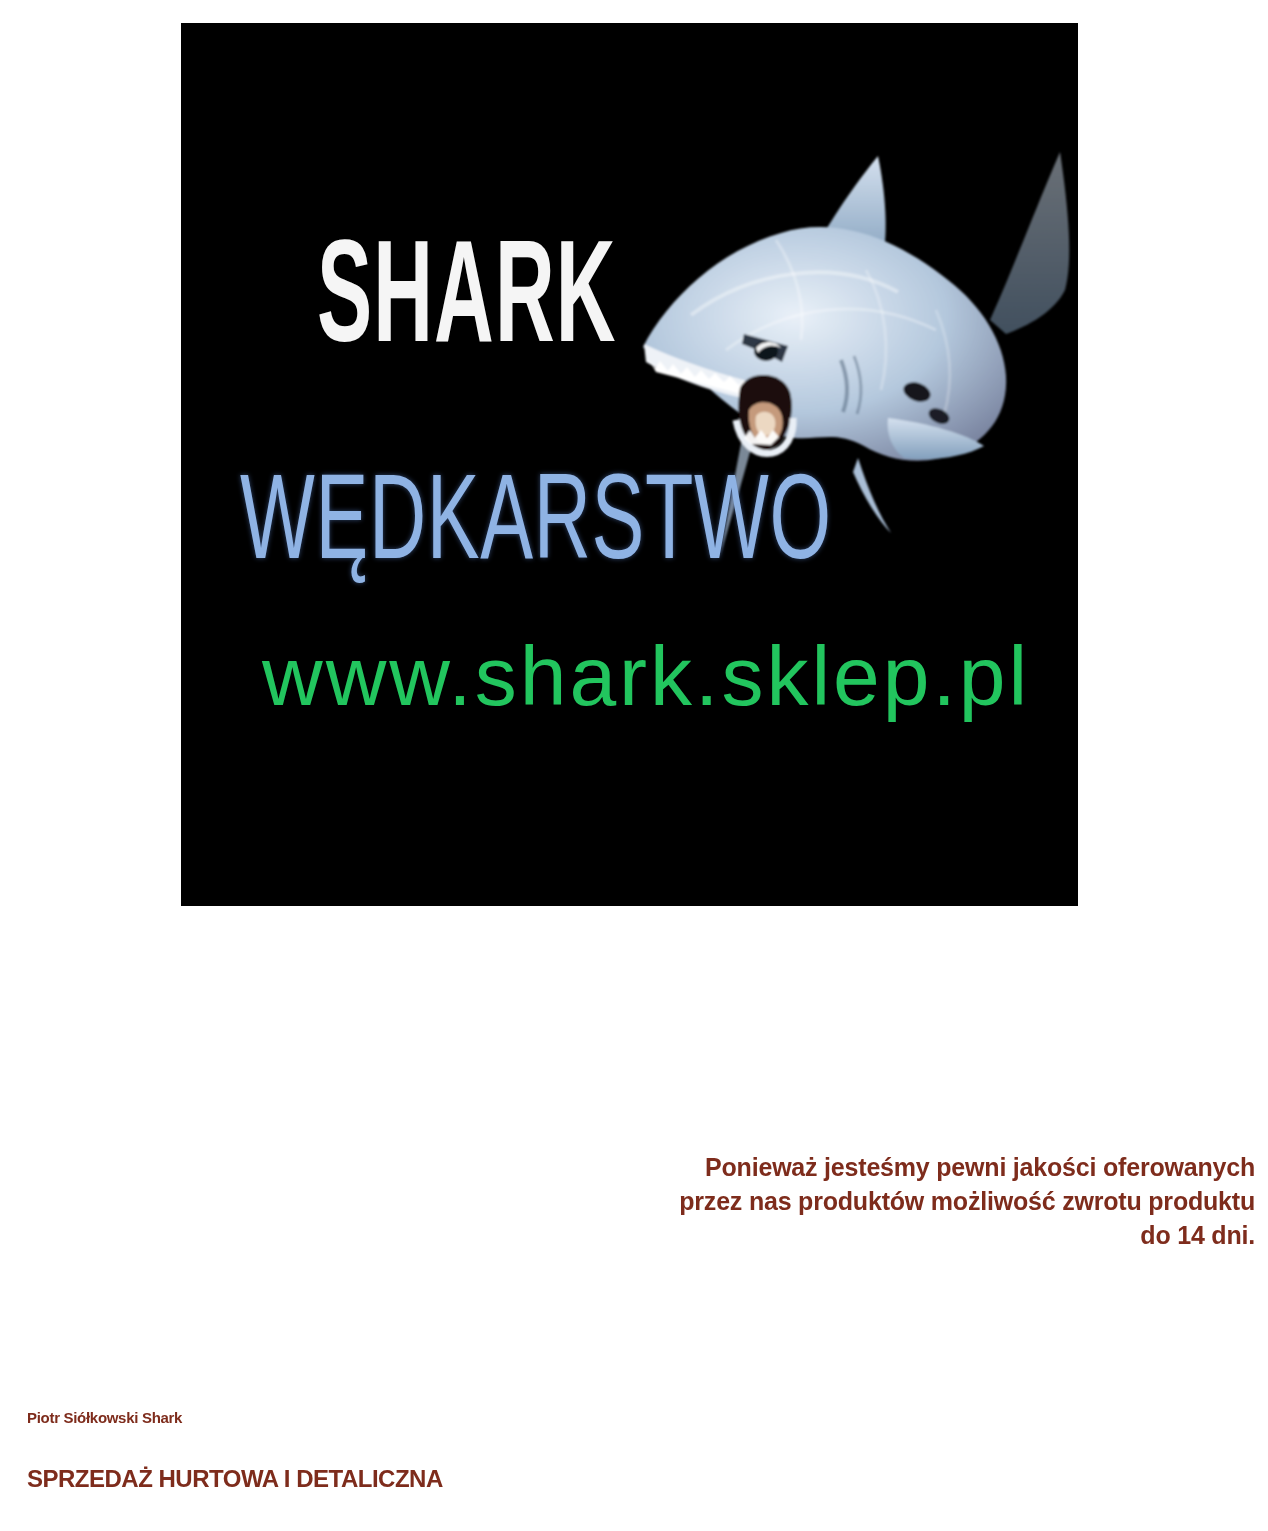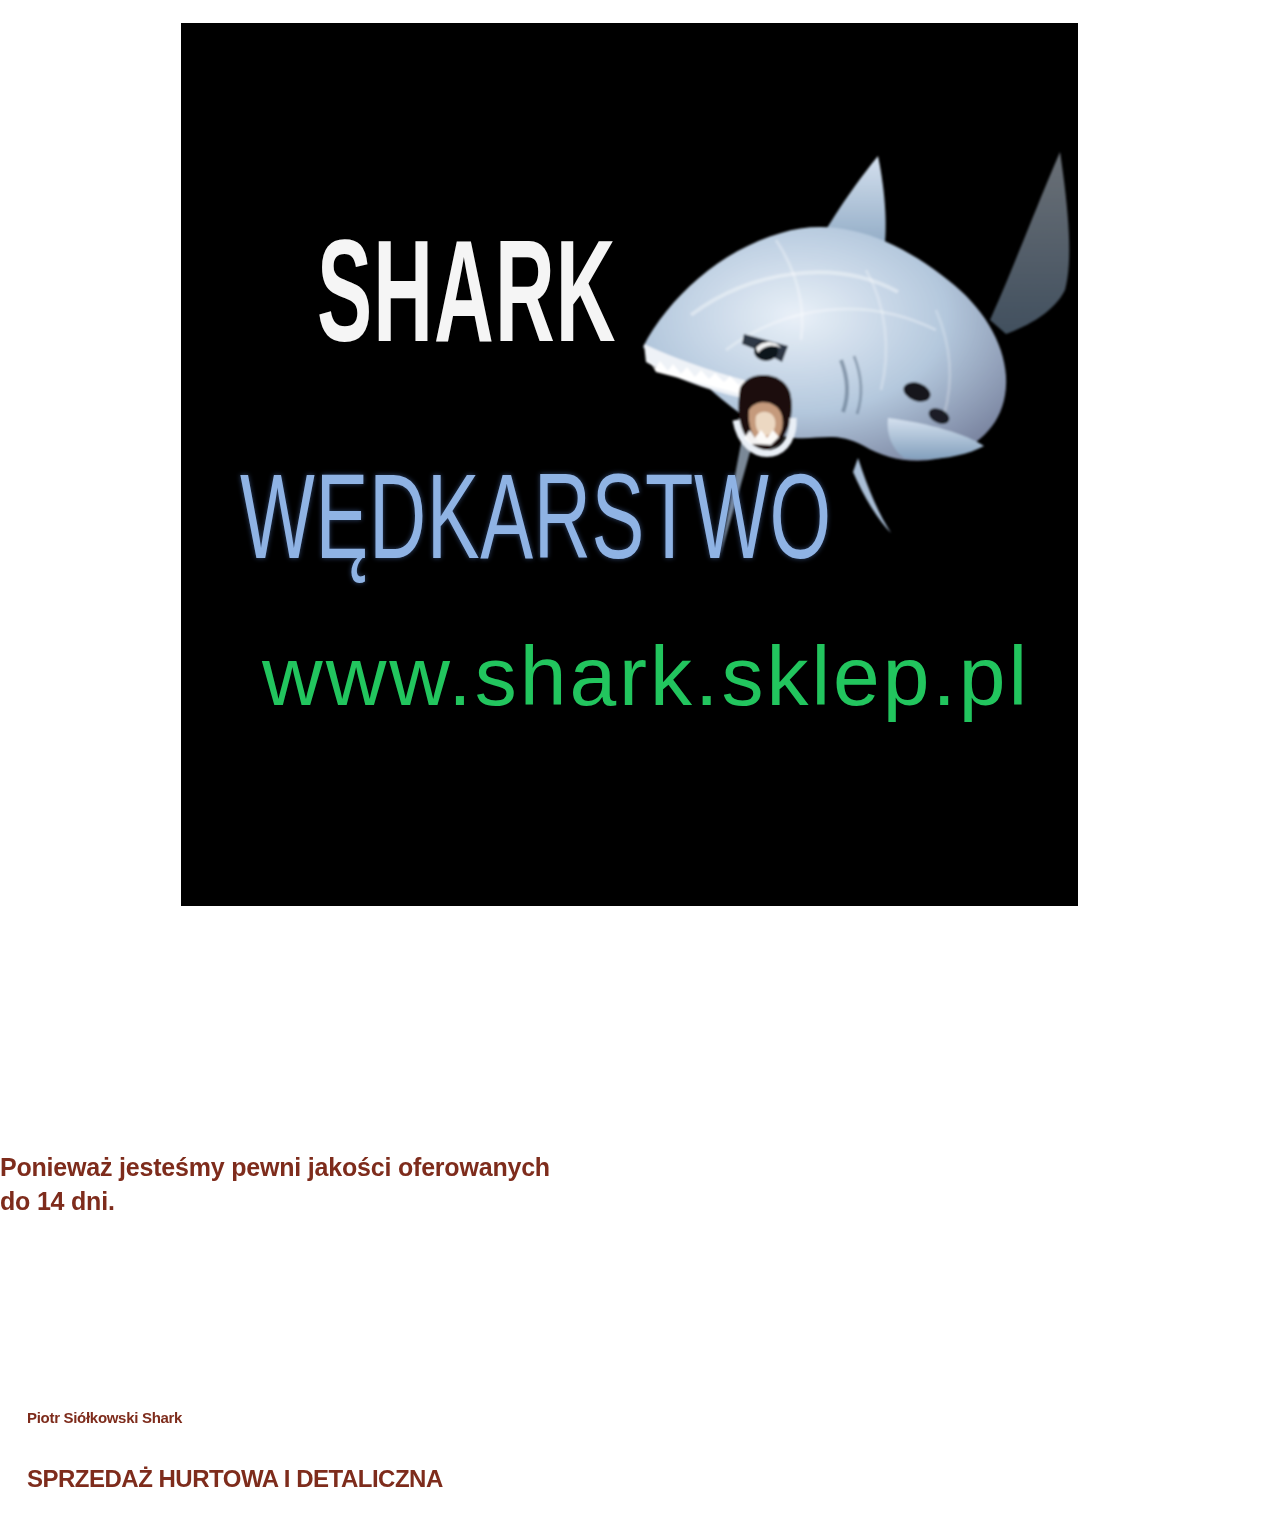--- a/index.html
+++ b/index.html
@@ -31,22 +31,22 @@
   .site-url{
     position:absolute;left:81px;top:611px;
     font-size:84px;font-weight:400;line-height:1;color:#22c55e;
     letter-spacing:3px;white-space:nowrap;
   }
   .shark-svg{position:absolute;left:455px;top:97px;width:445px;height:465px;}
 
   
   .return-policy{
     position:absolute;left:0;top:1150px;width:1208px;
-    text-align:left;color:#7e2c1c;
-    font-size:25px;font-weight:bold;line-height:34px;letter-spacing:-0.2px;
+    text-align:right;color:#7e2c1c;
+    font-size:25px;font-weight:bold;line-height:34px;letter-spacing:-0.2px;padding-left:47px;
   }
 
   
   .contact{
     position:absolute;left:27px;top:1370px;color:#7e2c1c;white-space:pre;
   }
   .contact .owner{font-size:15px;font-weight:bold;line-height:24px;letter-spacing:-0.3px;}
   .contact .biz{font-size:24px;font-weight:bold;line-height:26px;letter-spacing:-0.5px;}
   .contact .small{font-size:18px;font-weight:bold;line-height:23px;letter-spacing:-0.4px;}
 </style>
@@ -134,20 +134,21 @@
       </g>
     </svg>
 
     <div class="category-title">WĘDKARSTWO</div>
 
     <div class="site-url">www.shark.sklep.pl</div>
   </div>
 
   <div class="return-policy">
     <div>Ponieważ jesteśmy pewni jakości oferowanych</div>
+    <div>przez nas produktów możliwość zwrotu produktu</div>
     <div>do 14 dni.</div>
   </div>
 
   <div class="contact">
     <div class="owner">Piotr Siółkowski Shark</div>
     <div class="biz">SPRZEDAŻ HURTOWA I DETALICZNA</div>
     <div class="small">82-300 Elbląg ul.Grunwaldzka 6</div>
     
     
   </div>

